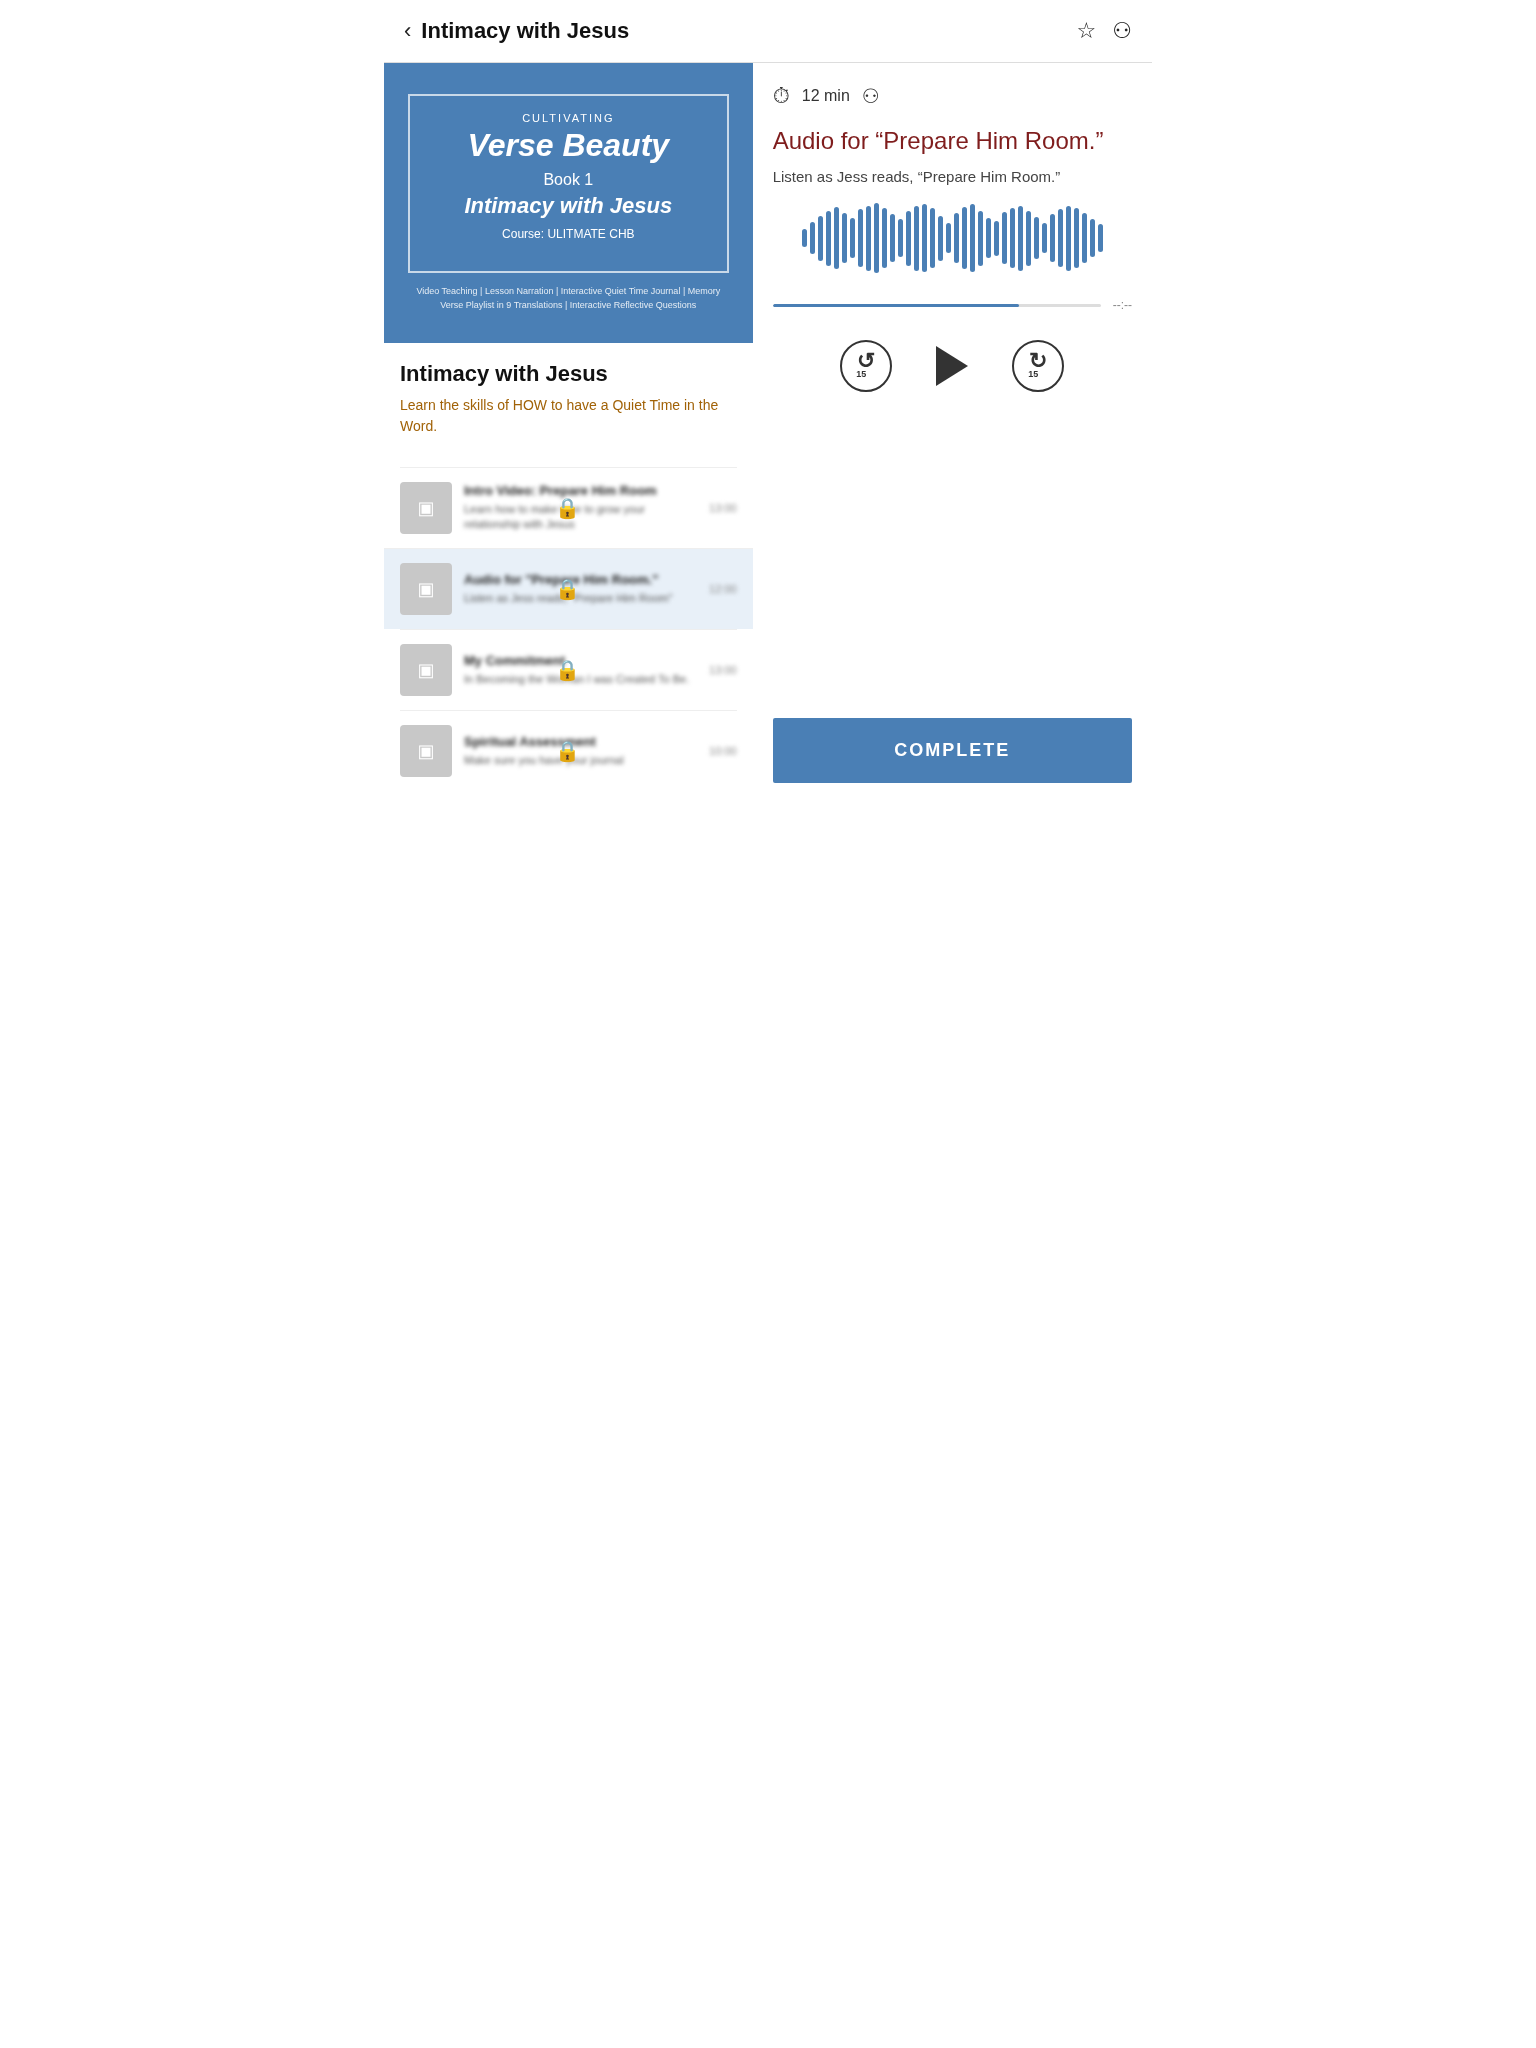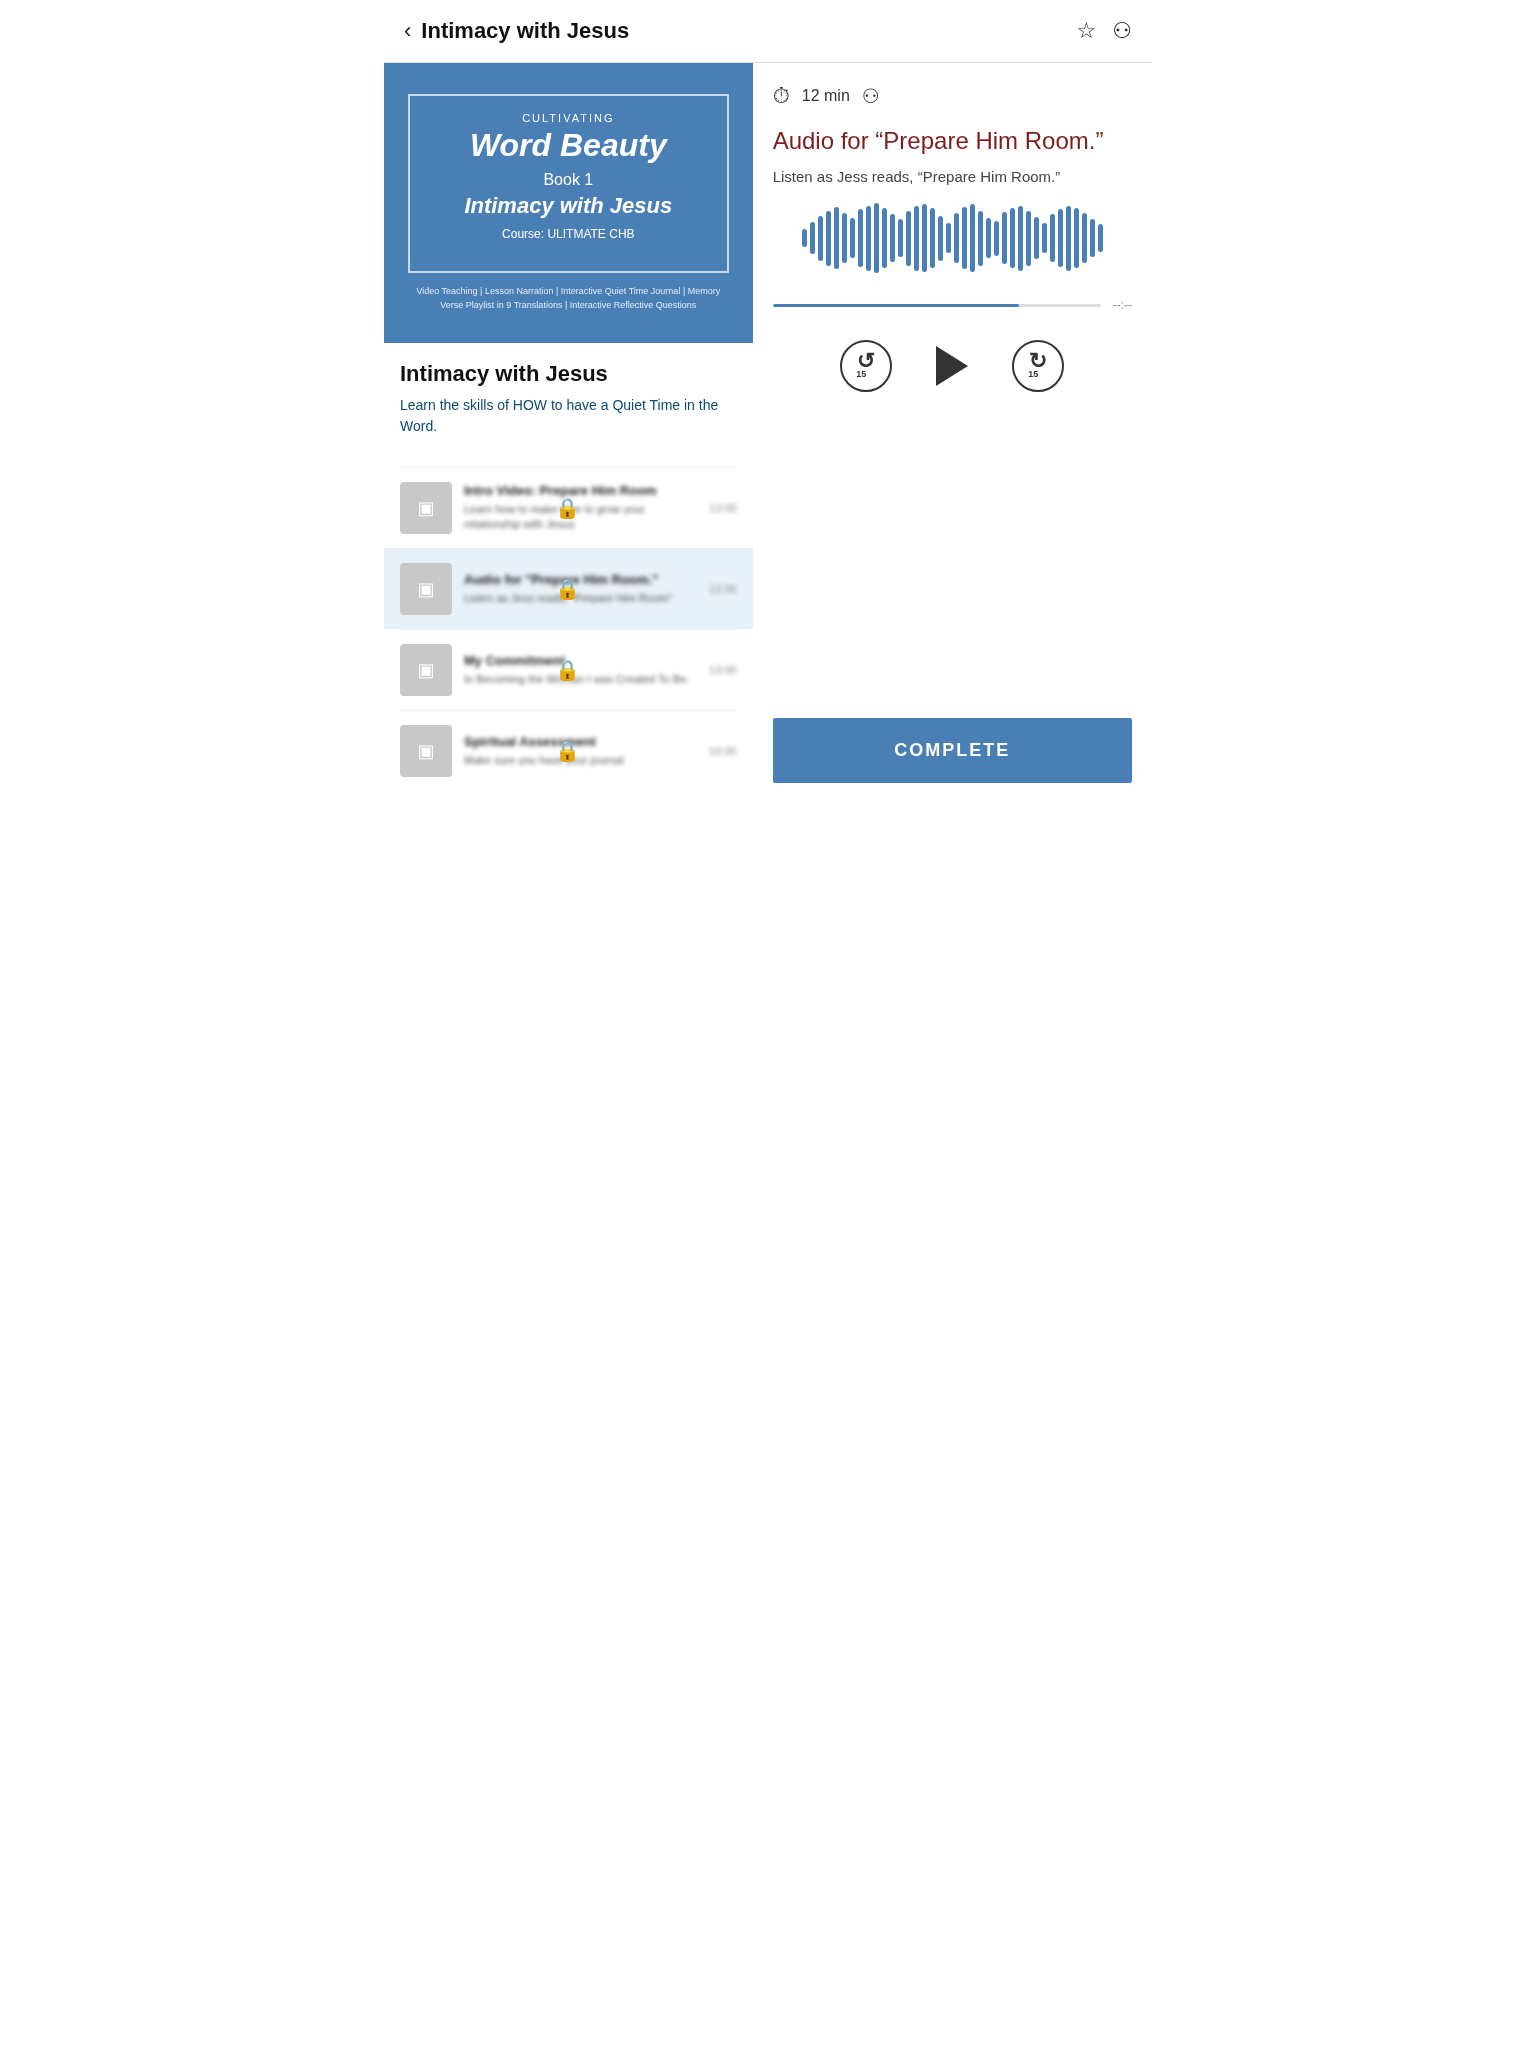--- a/index.html
+++ b/index.html
@@ -136,21 +136,21 @@
 
     .course-title {
       font-size: 22px;
       font-weight: 700;
       color: #111;
       margin-bottom: 8px;
     }
 
     .course-desc {
       font-size: 14px;
-      color: #0c4a6e;
+      color: #a16207;
       line-height: 1.5;
     }
 
     
     .lesson-section {
       padding: 12px 16px;
     }
 
     .lesson-header {
       display: flex;
@@ -420,21 +420,21 @@
   </div>
 </div>
 
 <div class="main-layout">
 
   <div class="left-panel">
 
     <div class="course-image">
       <div class="course-image-inner">
         <div class="cultivating-text">CULTIVATING</div>
-        <div class="holy-beauty-text">Word Beauty</div>
+        <div class="holy-beauty-text">Verse Beauty</div>
         <div class="book1-text">Book 1</div>
         <div class="intimacy-text">Intimacy with Jesus</div>
         <div class="course-code">Course: ULITMATE CHB</div>
       </div>
       <div class="course-features">Video Teaching | Lesson Narration | Interactive Quiet Time Journal |
 Memory Verse Playlist in 9 Translations | Interactive Reflective Questions</div>
     </div>
 
     <div class="course-info">
       <div class="course-title">Intimacy with Jesus</div>

